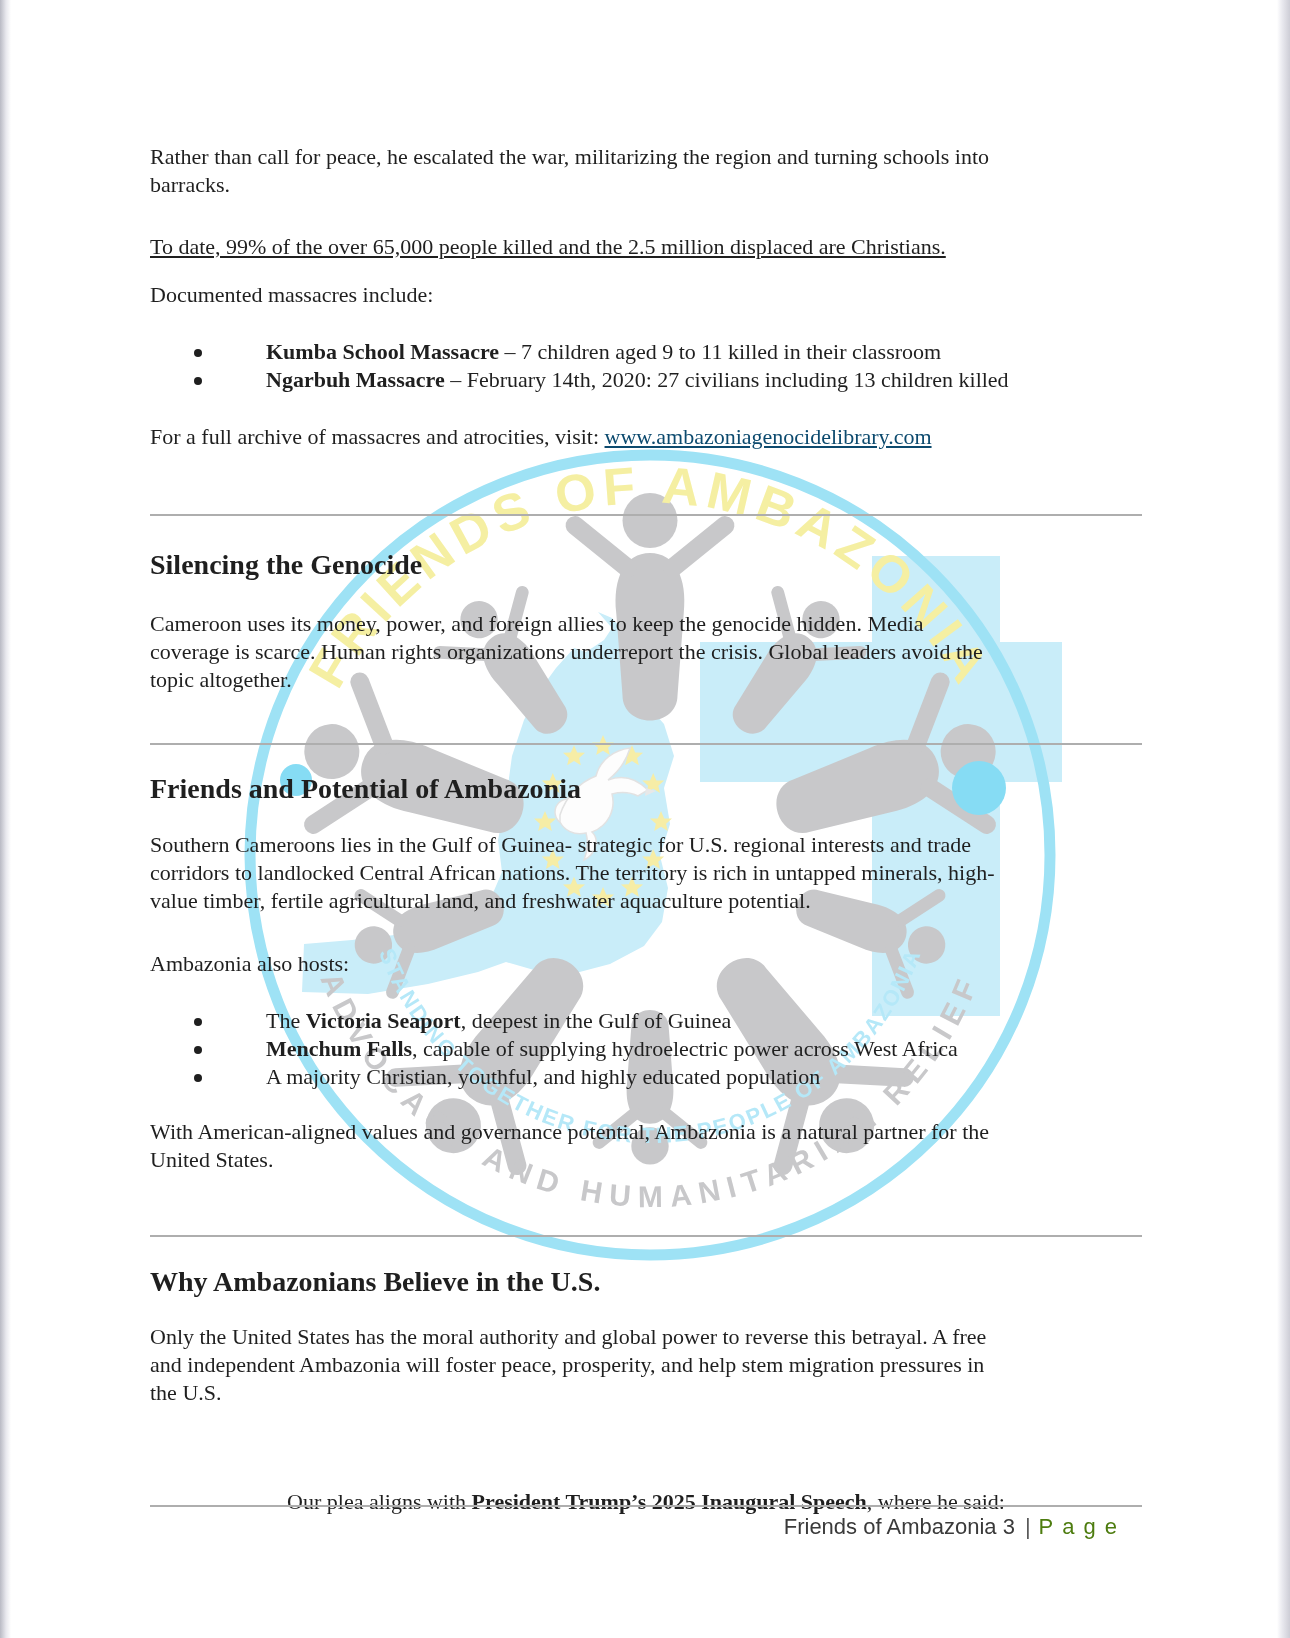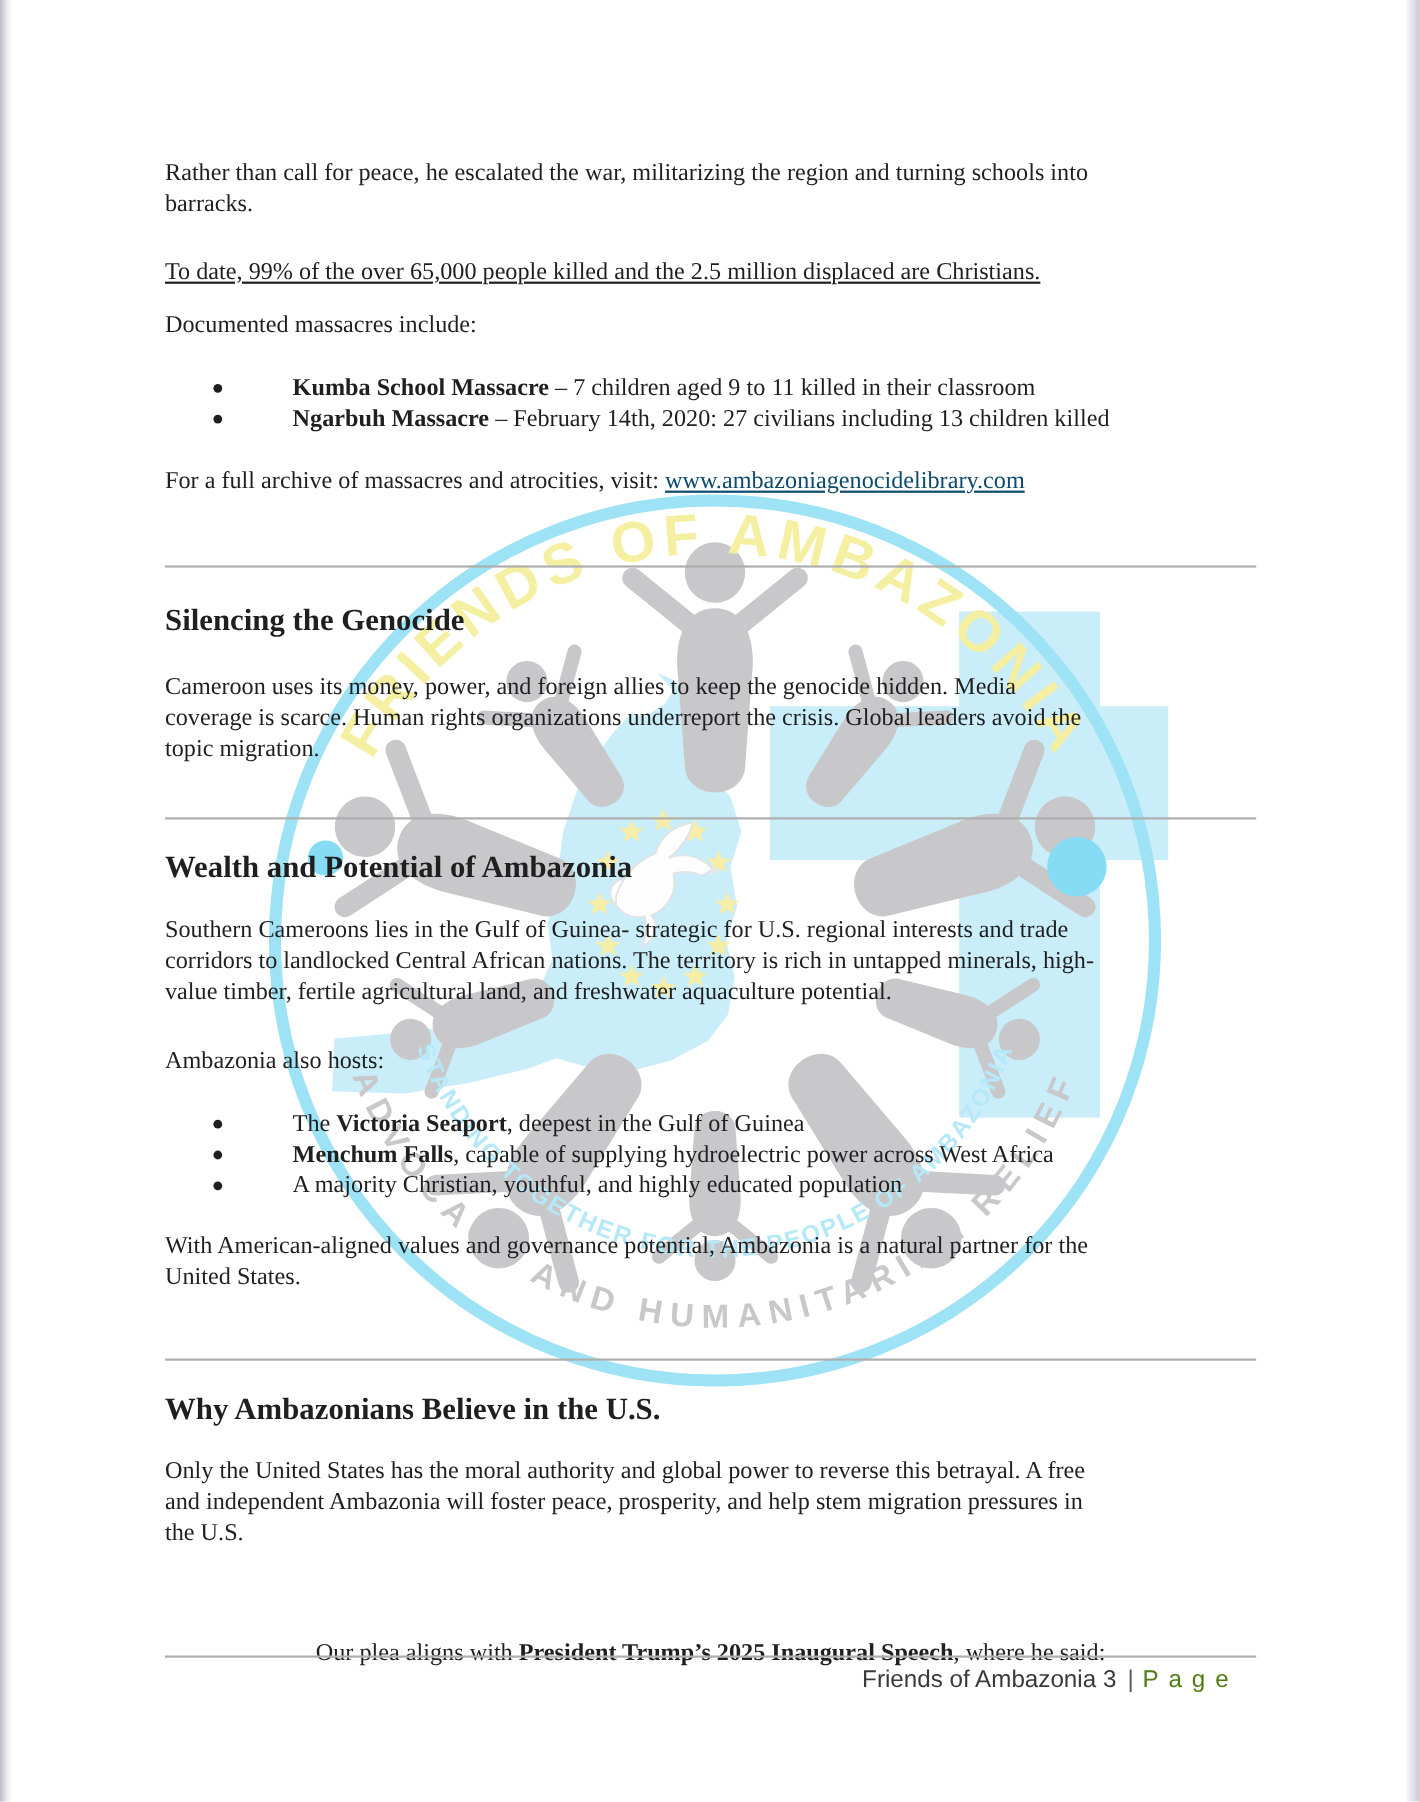--- a/index.html
+++ b/index.html
@@ -127,24 +127,24 @@
         </div>
       </div>
       <div class="para" style="top: 423px;">
         <div class="line"><span>For a full archive of massacres and atrocities, visit: </span><a href="#" class="doc-link" style="color: #0c4a6e;">www.ambazoniagenocidelibrary.com</a></div>
       </div>
       <div class="rule" style="top: 514px;"></div>
       <div class="heading" style="top: 551px;">Silencing the Genocide</div>
       <div class="para" style="top: 610px;">
         <div class="line"><span>Cameroon uses its money, power, and foreign allies to keep the genocide hidden. Media</span></div>
         <div class="line"><span>coverage is scarce. Human rights organizations underreport the crisis. Global leaders avoid the</span></div>
-        <div class="line"><span>topic migration.</span></div>
+        <div class="line"><span>topic altogether.</span></div>
       </div>
       <div class="rule" style="top: 743px;"></div>
-      <div class="heading" style="top: 775px;">Wealth and Potential of Ambazonia</div>
+      <div class="heading" style="top: 775px;">Friends and Potential of Ambazonia</div>
       <div class="para" style="top: 831px;">
         <div class="line"><span>Southern Cameroons lies in the Gulf of Guinea- strategic for U.S. regional interests and trade</span></div>
         <div class="line"><span>corridors to landlocked Central African nations. The territory is rich in untapped minerals, high-</span></div>
         <div class="line"><span>value timber, fertile agricultural land, and freshwater aquaculture potential.</span></div>
       </div>
       <div class="para" style="top: 950px;">
         <div class="line"><span>Ambazonia also hosts:</span></div>
       </div>
       <div class="list" style="top: 1007px;">
         <div class="li">

